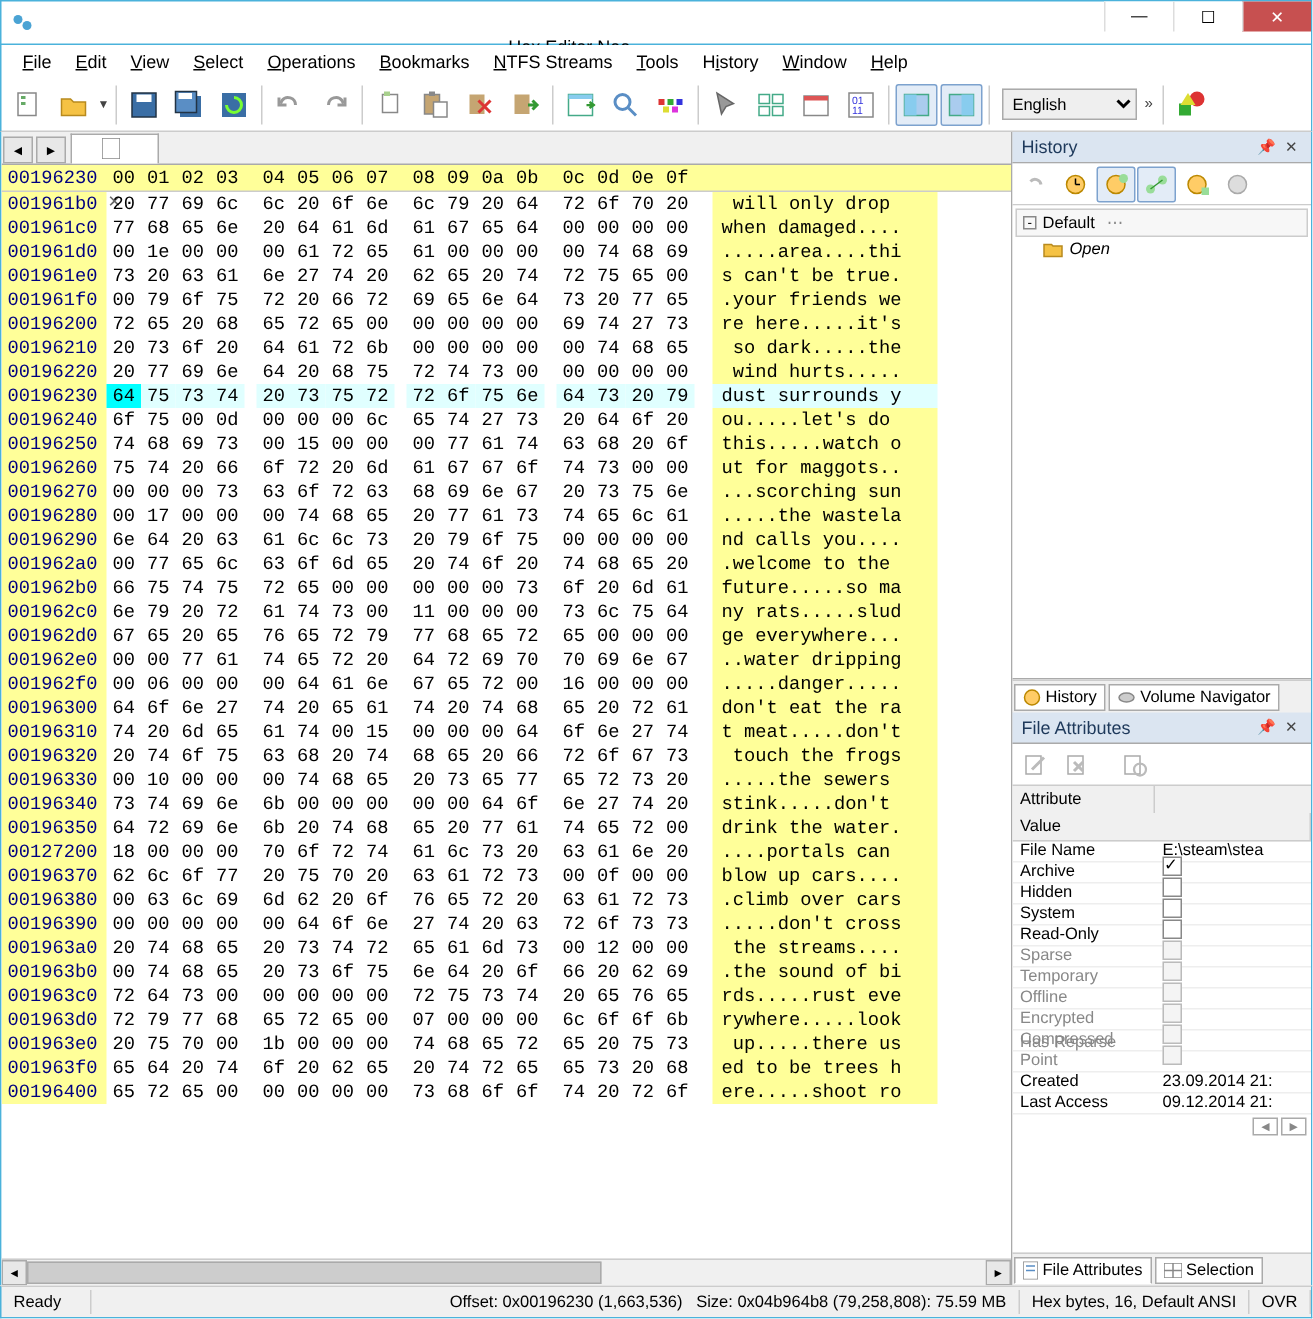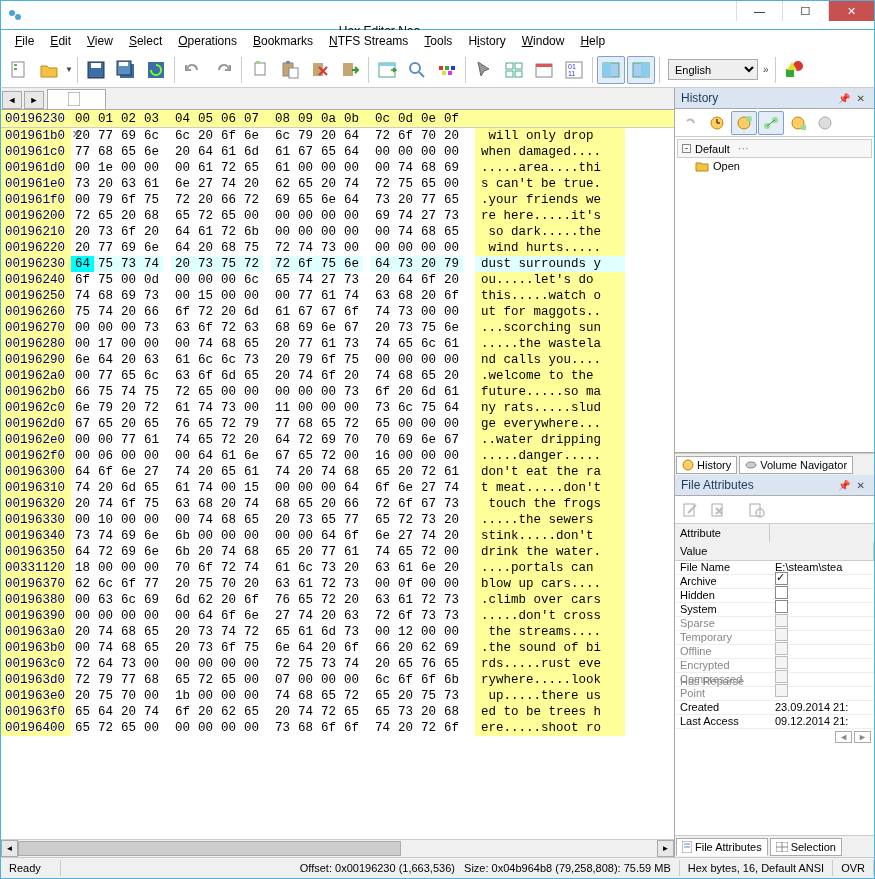--- a/index.html
+++ b/index.html
@@ -42,21 +42,21 @@
 .sb-thumb { position:absolute; height:15px; top:1px; background:#cdcdcd; border:1px solid #aaa;}
 .right-panels { width:200px; background:#f0f0f0; display:flex; flex-direction:column; border-left:1px solid #aaa;}
 .panel-title { background:#dbe5f1; border-bottom:1px solid #aaa; padding:3px 6px; font-size:12px; display:flex; align-items:center; color:#1e395b;}
 .panel-title .spacer { flex:1; }
 .pin { font-size:10px; padding:0 3px; color:#444;}
 .history-toolbar { height:28px; background:#fff; display:flex; align-items:center; padding:2px; gap:1px; border-bottom:1px solid #ccc;}
 .htbtn { width:26px; height:24px; border:1px solid transparent; display:flex; align-items:center; justify-content:center; border-radius:2px;}
 .htbtn.grp { border:1px solid #7da2ce; background:#e3ecf7;}
 .hist-body { background:#fff; flex:1; border-bottom:1px solid #aaa; padding:2px;}
 .hist-hdr { border:1px solid #ccc; background:#f7f7f7; padding:2px 4px; font-size:11px; display:flex; align-items:center; gap:4px;}
-.hist-item { padding:2px 4px 2px 18px; display:flex; align-items:center; gap:4px; font-size:11px;}
+.hist-item { padding:2px 4px 2px 18px; display:flex; align-items:center; gap:4px; font-size:11px;font-style:italic;}
 .bottom-switch { height:22px; background:#f0f0f0; border-top:1px solid #ccc; display:flex; align-items:center;}
 .switch-tab { border:1px solid #aaa; padding:2px 5px; font-size:11px; background:#fff; display:flex; align-items:center; gap:3px; margin:0 1px;}
 .switch-tab.sel { background:#fff; border-bottom-color:#fff;}
 .attr-toolbar { height:28px; background:#fff; display:flex; align-items:center; padding:2px; border-bottom:1px solid #ccc; gap:2px;}
 .attr-table { background:#fff; flex:1; overflow:auto;}
 .attr-hdr { display:flex; background:#f0f0f0; border-bottom:1px solid #ccc;flex-direction:column;}
 .attr-hdr div { padding:3px 5px; font-size:11px; border-right:1px solid #ccc;}
 .attr-row { display:flex; border-bottom:1px solid #eee; align-items:flex-end; height:14px;}
 .attr-row .name { width:95px; padding:1px 5px; font-size:11px;}
 .attr-row .val { flex:1; padding:1px 5px; font-size:11px;}
@@ -933,21 +933,21 @@
             <div class="byte">61</div>
             <div class="byte-colgap"></div>
             <div class="byte">74</div>
             <div class="byte">65</div>
             <div class="byte">72</div>
             <div class="byte">00</div>
             <div style="width: 12px;"></div>
             <div class="ascii">drink the water.</div>
           </div>
           <div class="hex-row">
-            <div class="offset">00331120</div>
+            <div class="offset">00127200</div>
             <div class="byte">18</div>
             <div class="byte">00</div>
             <div class="byte">00</div>
             <div class="byte">00</div>
             <div class="byte-colgap"></div>
             <div class="byte">70</div>
             <div class="byte">6f</div>
             <div class="byte">72</div>
             <div class="byte">74</div>
             <div class="byte-colgap"></div>
@@ -1337,20 +1337,24 @@
             <div class="val"><span class="cb checked"></span></div>
           </div>
           <div class="attr-row">
             <div class="name">Hidden</div>
             <div class="val"><span class="cb"></span></div>
           </div>
           <div class="attr-row">
             <div class="name">System</div>
             <div class="val"><span class="cb"></span></div>
           </div>
+          <div class="attr-row">
+            <div class="name">Read-Only</div>
+            <div class="val"><span class="cb"></span></div>
+          </div>
           <div class="attr-row dim">
             <div class="name">Sparse</div>
             <div class="val"><span class="cb dim"></span></div>
           </div>
           <div class="attr-row dim">
             <div class="name">Temporary</div>
             <div class="val"><span class="cb dim"></span></div>
           </div>
           <div class="attr-row dim">
             <div class="name">Offline</div>

